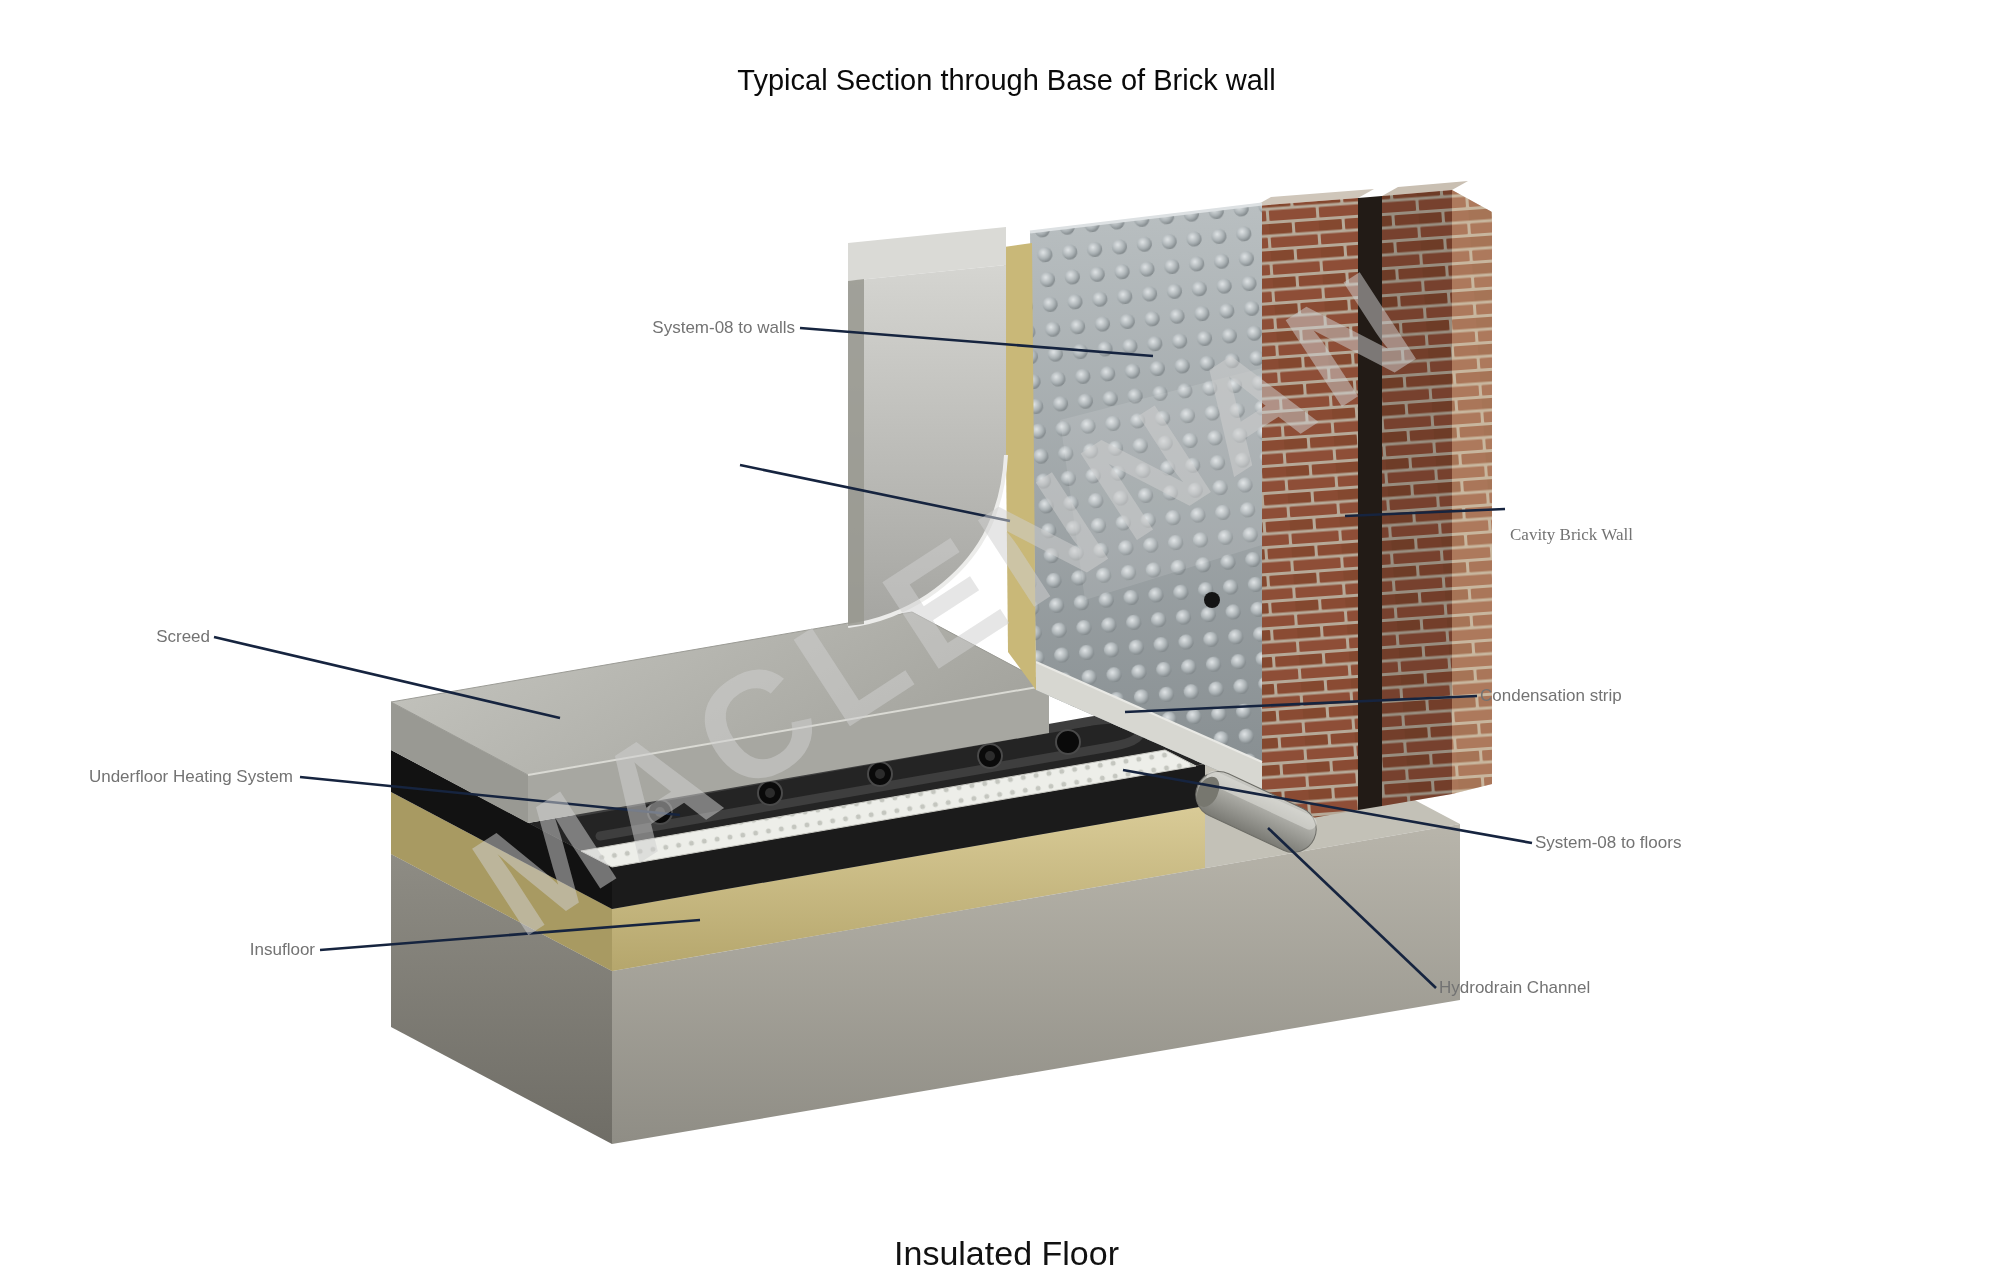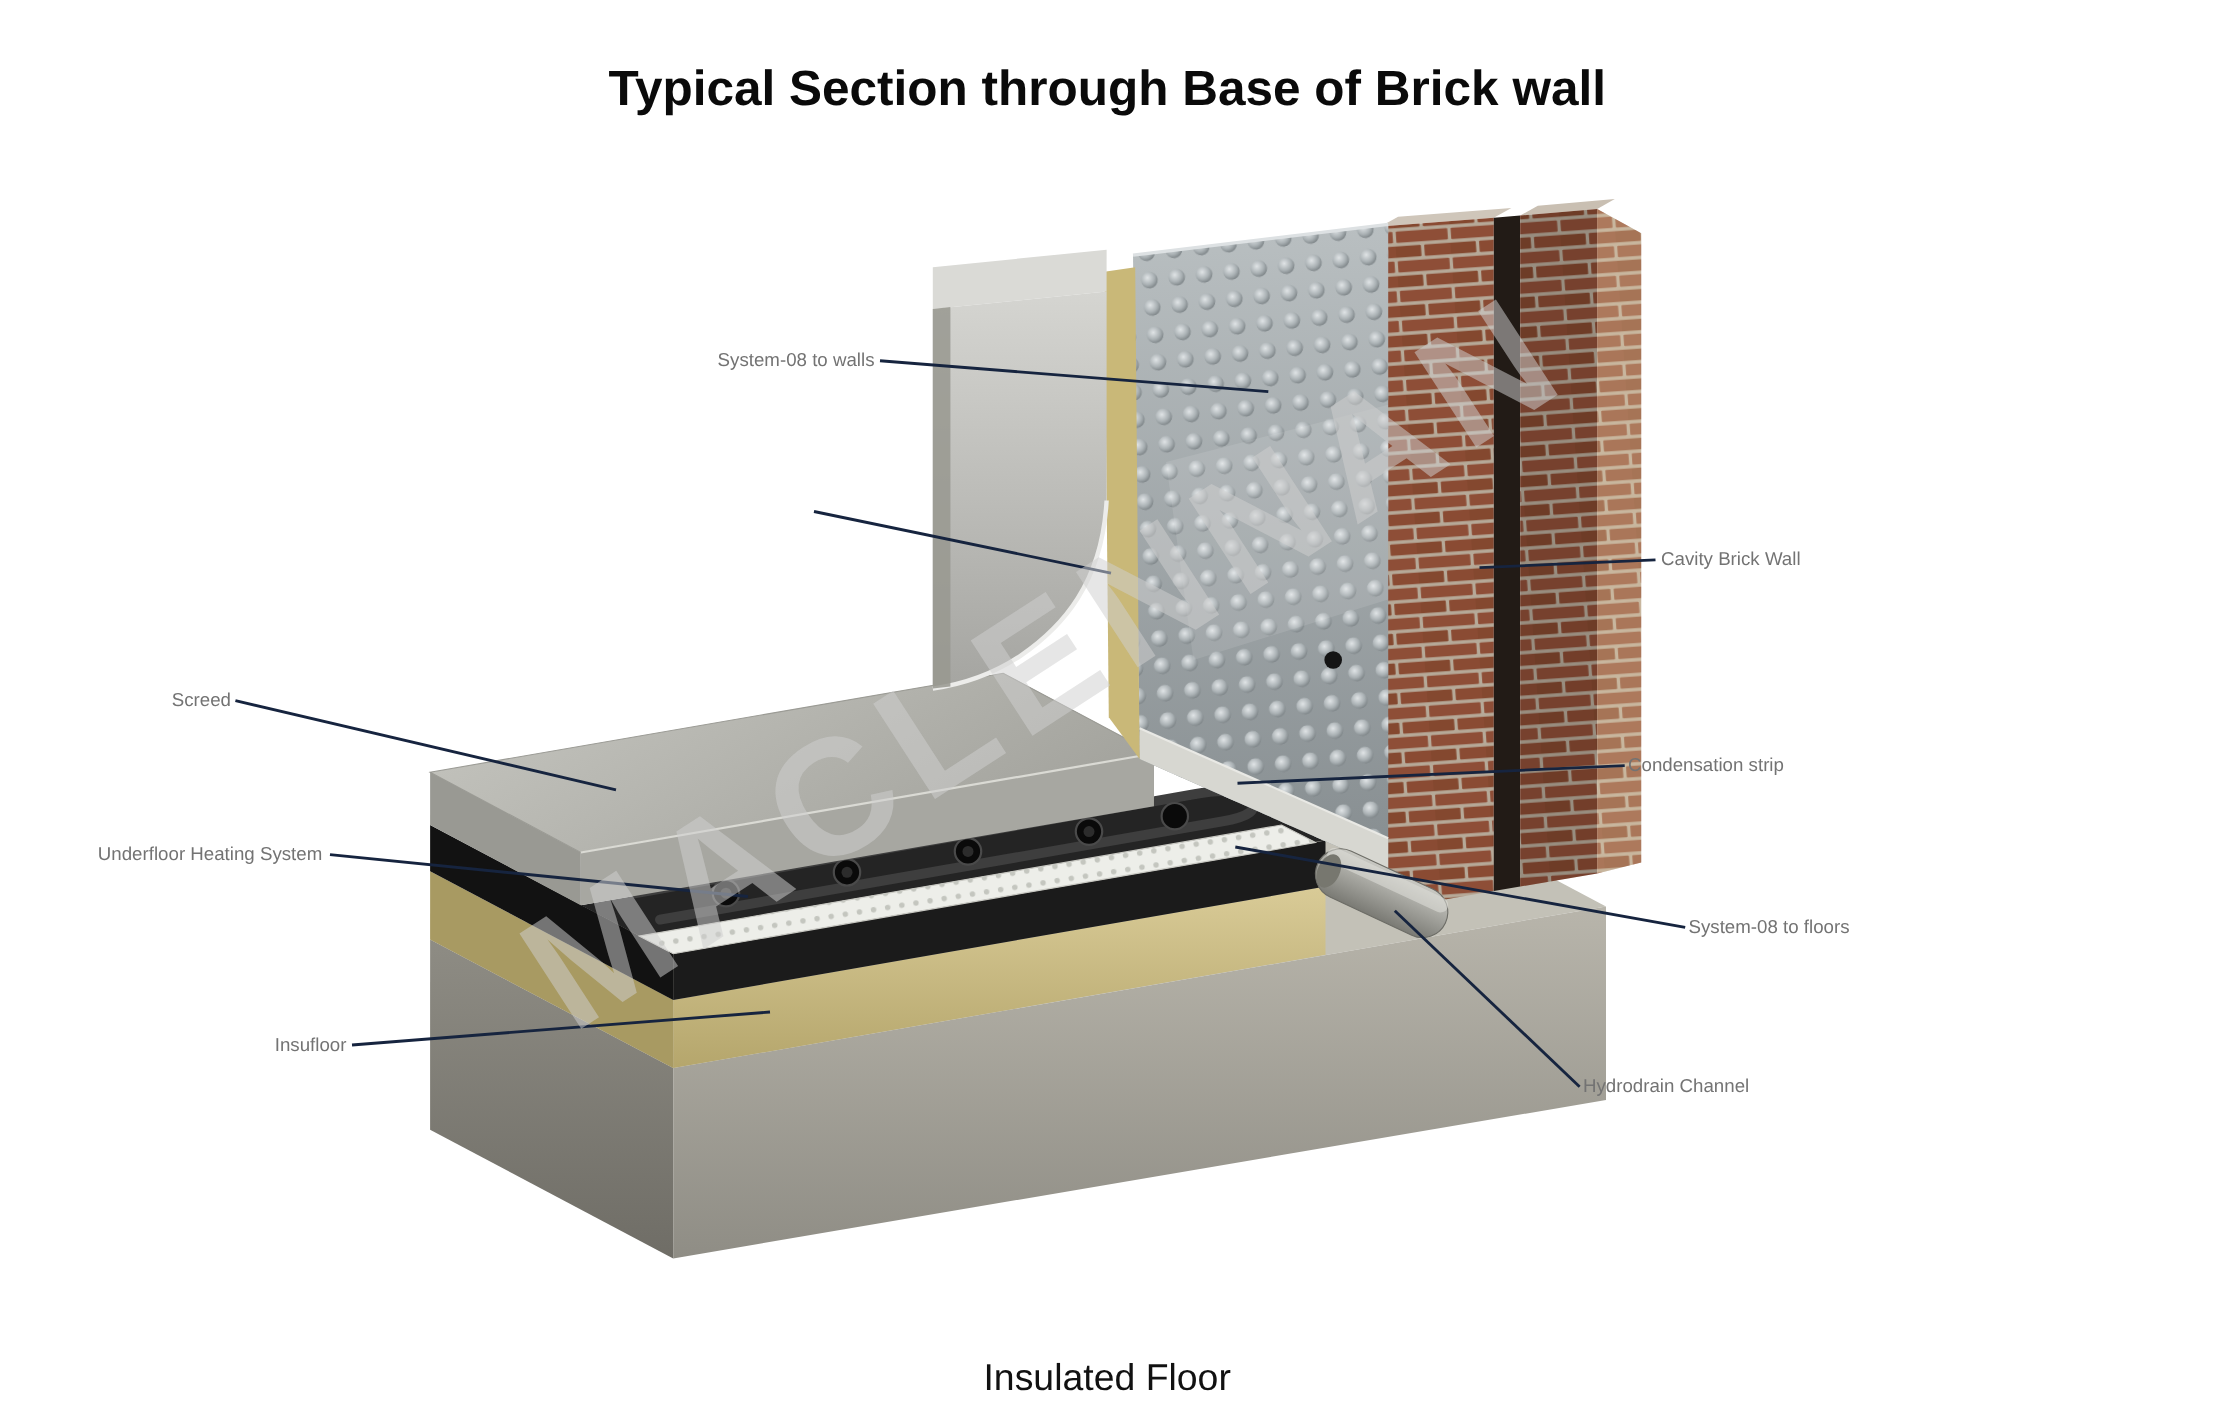--- a/index.html
+++ b/index.html
@@ -1,20 +1,20 @@
 <!DOCTYPE html>
 <html><head>
 <meta charset="utf-8">
 <style>
   html,body{margin:0;padding:0;background:#ffffff;}
   .stage{position:relative;width:2013px;height:1288px;background:#ffffff;
          font-family:"Liberation Sans",sans-serif;overflow:hidden;}
   svg.scene{position:absolute;left:0;top:0;z-index:1;}
   .title{position:absolute;left:50%;top:80px;transform:translate(-50%,-50%);
-         font-size:45px;font-weight:700;color:#0a0a0a;white-space:nowrap;z-index:6;}
+         font-size:29px;font-weight:400;color:#0a0a0a;white-space:nowrap;z-index:6;}
   .subtitle{position:absolute;left:50%;top:147px;transform:translate(-50%,-50%);
          font-size:37px;font-weight:400;color:#111;white-space:nowrap;z-index:6;}
   .caption{position:absolute;left:50%;top:1253px;transform:translate(-50%,-50%);
          font-size:34px;font-weight:400;color:#111;white-space:nowrap;z-index:6;}
   .callout{position:absolute;font-size:17px;color:#737373;white-space:nowrap;z-index:6;}
   .callout.anchor-right{transform:translate(-100%,-50%);}
   .callout.anchor-left{transform:translate(0,-50%);}
   .watermark{position:absolute;left:950px;top:600px;
          transform:translate(-50%,-50%) rotate(-33deg);
          font-size:150px;font-weight:700;letter-spacing:14px;
@@ -171,18 +171,18 @@
 
   <div class="watermark">MACLENNAN</div>
 
   <div class="title">Typical Section through Base of Brick wall</div>
   <div class="caption">Insulated Floor</div>
 
   <div class="callout anchor-right" style="left:795px;top:328px;">System-08 to walls</div>
   <div class="callout anchor-right" style="left:210px;top:637px;">Screed</div>
   <div class="callout anchor-right" style="left:293px;top:777px;">Underfloor Heating System</div>
   <div class="callout anchor-right" style="left:315px;top:950px;">Insufloor</div>
-  <div class="callout anchor-left" style="left:1510px;top:509px;">Cavity Brick Wall</div>
+  <div class="callout anchor-left" style="left:1510px;top:535px;font-family:Liberation Serif, serif;">Cavity Brick Wall</div>
   <div class="callout anchor-left" style="left:1480px;top:696px;">Condensation strip</div>
   <div class="callout anchor-left" style="left:1535px;top:843px;">System-08 to floors</div>
   <div class="callout anchor-left" style="left:1439px;top:988px;">Hydrodrain Channel</div>
 
 </div>
 
 </body></html>

